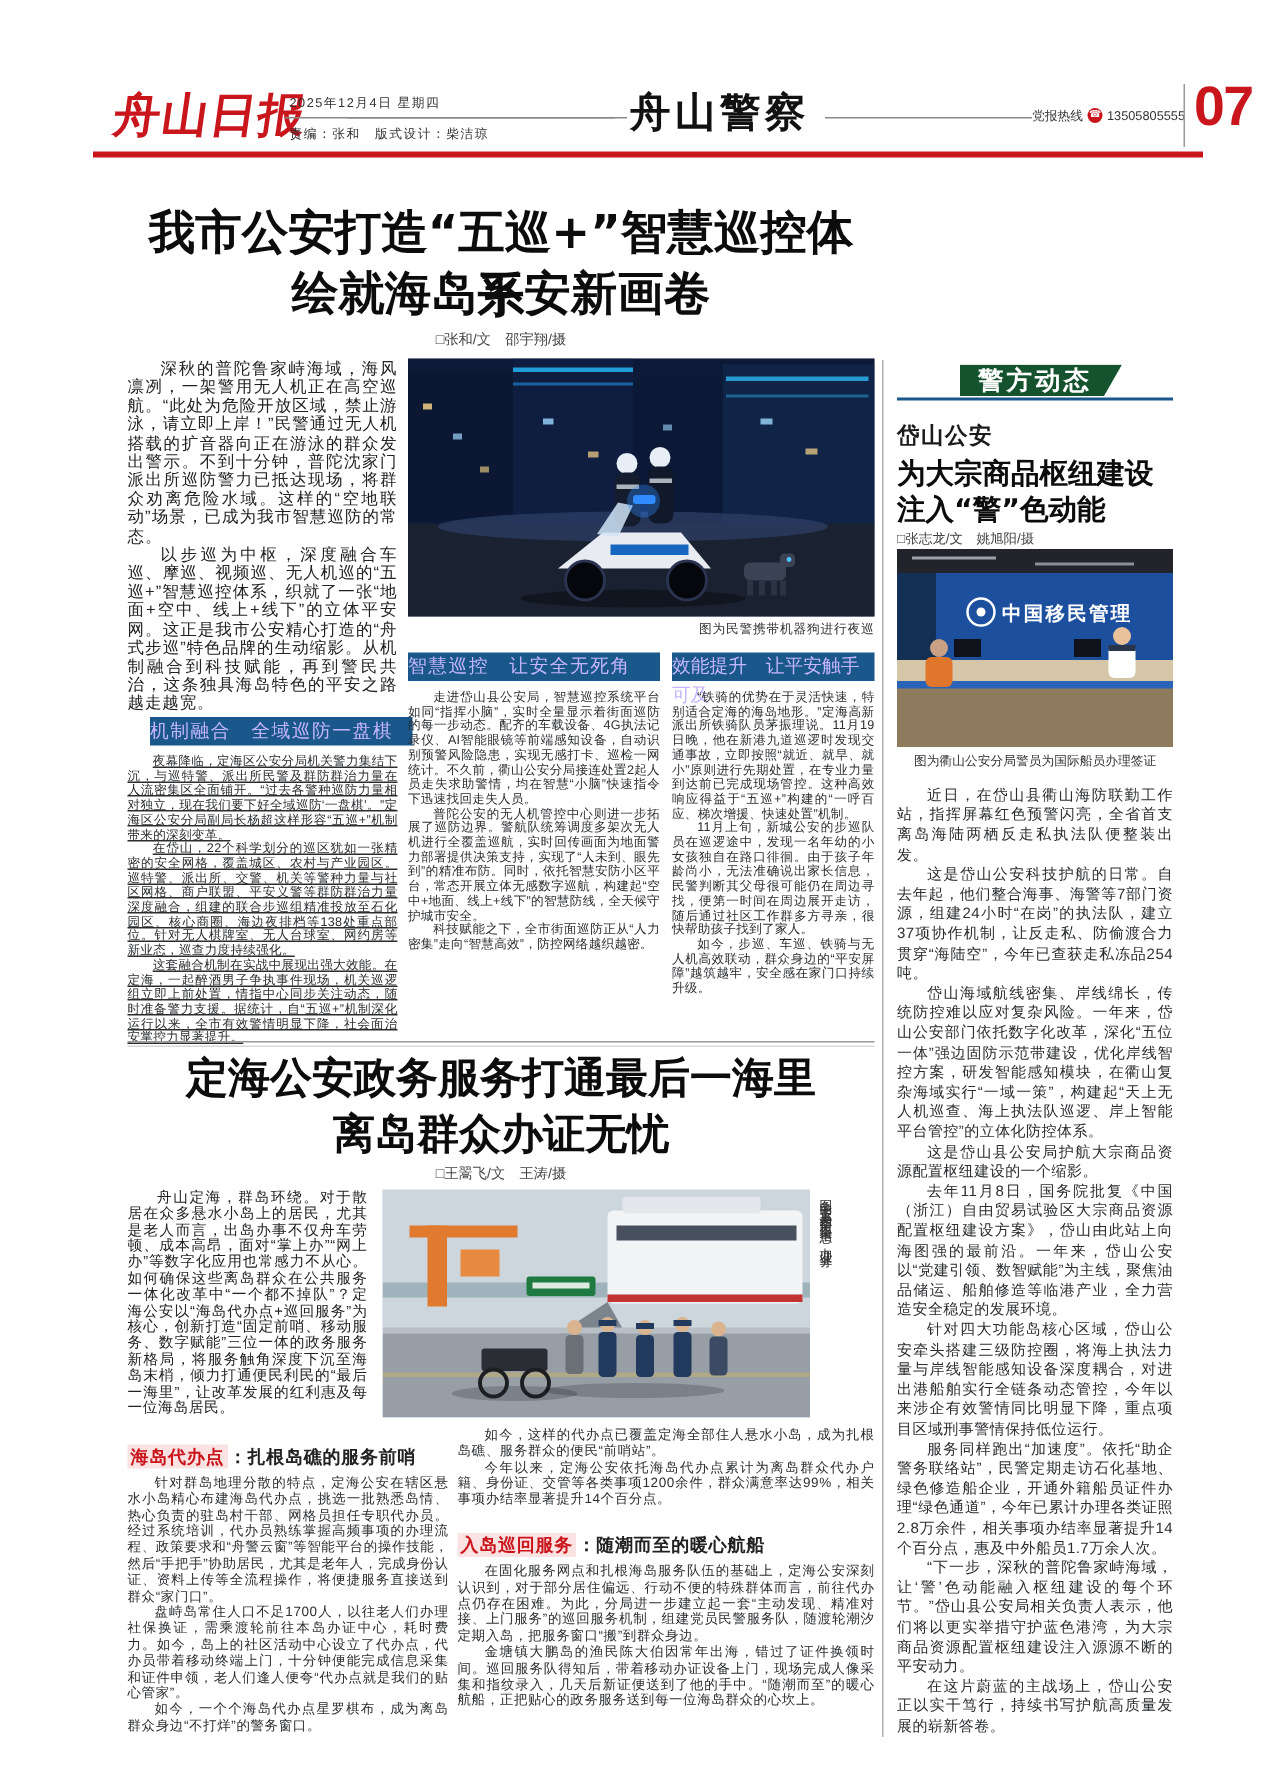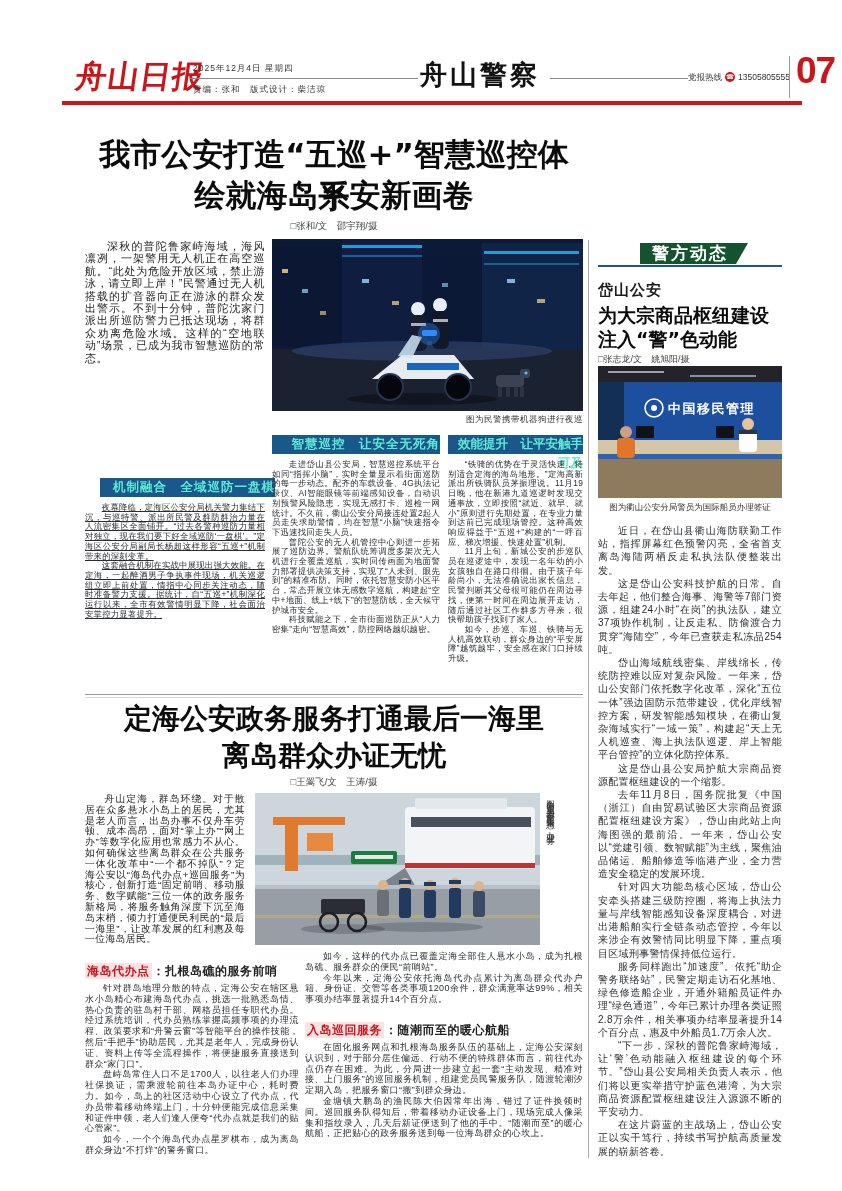--- a/index.html
+++ b/index.html
@@ -32,22 +32,22 @@
   .byline{left:85px;width:498px;text-align:center;font-size:9.5px;color:#444;}
   .by1{top:220px;} .by2{top:776px;}
   
   .lede{font-size:11px;line-height:12.4px;letter-spacing:0.6px;text-align:justify;color:#222;}
   .lede2{font-size:9.8px;line-height:10.8px;letter-spacing:0.4px;text-align:justify;color:#222;}
   .bt{font-size:8.4px;line-height:9.7px;letter-spacing:0.2px;text-align:justify;color:#2b2d30;}
   .bt2{font-size:9px;line-height:10.8px;letter-spacing:0.4px;text-align:justify;color:#2b2d30;}
   .sb-bt{font-size:10px;line-height:13.2px;letter-spacing:0.3px;text-align:justify;color:#2b2d30;}
   .pg p{margin:0;text-indent:2em;}
   
-  .sec-h{background:#1a578a;color:#5eead4;font-weight:bold;font-size:12.5px;height:19px;line-height:19px;
-         text-align:right;letter-spacing:1px;}
+  .sec-h{background:#1a578a;color:#c4b5fd;font-weight:normal;font-size:12.5px;height:19px;line-height:19px;
+         text-align:left;letter-spacing:1px;}
   .red-h{font-size:12px;font-weight:bold;letter-spacing:0.5px;white-space:nowrap;}
   .red-h .pre{color:#c9161d;background:#fbe3e3;padding:1px 2px;}
   .red-h .rest{color:#222;padding-left:1px;}
   
   .photo{overflow:hidden;background:#0c1a38;}
   .cap{font-size:8.5px;color:#333;letter-spacing:0.5px;}
   .vcap{writing-mode:vertical-rl;font-size:8.5px;color:#333;letter-spacing:1.5px;line-height:13px;}
   
   .art-div1{left:85px;top:694px;width:498px;height:1px;background:#9a9a9a;}
   .art-div2{left:85px;top:697px;width:498px;height:1px;background:#d8d8d8;}
@@ -82,20 +82,21 @@
   <div class="abs pn-sep"></div>
   <div class="abs pagenum">07</div>
   <div class="abs red-rule"></div>
 
   <div class="abs h-main h1a">我市公安打造“五巡+”智慧巡控体系</div>
   <div class="abs h-main h1b">绘就海岛平安新画卷</div>
   <div class="abs byline by1">□张和/文　邵宇翔/摄</div>
 
   <div class="abs lede" style="left:85px;top:240px;width:180px;">
     <p>深秋的普陀鲁家峙海域，海风凛冽，一架警用无人机正在高空巡航。“此处为危险开放区域，禁止游泳，请立即上岸！”民警通过无人机搭载的扩音器向正在游泳的群众发出警示。不到十分钟，普陀沈家门派出所巡防警力已抵达现场，将群众劝离危险水域。这样的“空地联动”场景，已成为我市智慧巡防的常态。</p>
+    <p>以步巡为中枢，深度融合车巡、摩巡、视频巡、无人机巡的“五巡+”智慧巡控体系，织就了一张“地面+空中、线上+线下”的立体平安网。这正是我市公安精心打造的“舟式步巡”特色品牌的生动缩影。从机制融合到科技赋能，再到警民共治，这条独具海岛特色的平安之路越走越宽。</p>
   </div>
 
   <div class="abs photo" style="left:272px;top:239px;width:311px;height:172px;">
     <svg width="311" height="172" viewBox="0 0 311 172">
       <rect width="311" height="172" fill="#0c1a38"></rect>
       <rect x="0" y="8" width="70" height="100" fill="#0b1733"></rect>
       <rect x="70" y="0" width="80" height="112" fill="#0e1d40"></rect>
       <rect x="150" y="16" width="60" height="94" fill="#0b1836"></rect>
       <rect x="210" y="4" width="101" height="108" fill="#102448"></rect>
       <rect x="70" y="6" width="80" height="3" fill="#27b4f5" opacity="0.85"></rect>
@@ -133,20 +134,21 @@
       <rect x="248" y="148" width="4" height="10" fill="#2c3342"></rect>
       <rect x="248" y="130" width="10" height="9" rx="3" fill="#3a4254"></rect>
       <circle cx="254" cy="134" r="1.6" fill="#4fc3ff"></circle>
     </svg>
   </div>
   <div class="abs cap" style="left:272px;top:414px;width:311px;text-align:right;">图为民警携带机器狗进行夜巡</div>
 
   <div class="abs sec-h" style="left:100px;top:478px;width:175px;">机制融合　全域巡防一盘棋</div>
   <div class="abs bt" style="left:85px;top:503px;width:180px;text-decoration:underline;">
     <p>夜幕降临，定海区公安分局机关警力集结下沉，与巡特警、派出所民警及群防群治力量在人流密集区全面铺开。“过去各警种巡防力量相对独立，现在我们要下好全域巡防‘一盘棋’。”定海区公安分局副局长杨超这样形容“五巡+”机制带来的深刻变革。</p>
+    <p>在岱山，22个科学划分的巡区犹如一张精密的安全网格，覆盖城区、农村与产业园区。巡特警、派出所、交警、机关等警种力量与社区网格、商户联盟、平安义警等群防群治力量深度融合，组建的联合步巡组精准投放至石化园区、核心商圈、海边夜排档等138处重点部位。针对无人棋牌室、无人台球室、网约房等新业态，巡查力度持续强化。</p>
     <p>这套融合机制在实战中展现出强大效能。在定海，一起醉酒男子争执事件现场，机关巡逻组立即上前处置，情指中心同步关注动态，随时准备警力支援。据统计，自“五巡+”机制深化运行以来，全市有效警情明显下降，社会面治安掌控力显著提升。</p>
   </div>
 
   <div class="abs sec-h" style="left:272px;top:435px;width:168px;">智慧巡控　让安全无死角</div>
   <div class="abs bt" style="left:272px;top:460px;width:168px;">
     <p>走进岱山县公安局，智慧巡控系统平台如同“指挥小脑”，实时全量显示着街面巡防的每一步动态。配齐的车载设备、4G执法记录仪、AI智能眼镜等前端感知设备，自动识别预警风险隐患，实现无感打卡、巡检一网统计。不久前，衢山公安分局接连处置2起人员走失求助警情，均在智慧“小脑”快速指令下迅速找回走失人员。</p>
     <p>普陀公安的无人机管控中心则进一步拓展了巡防边界。警航队统筹调度多架次无人机进行全覆盖巡航，实时回传画面为地面警力部署提供决策支持，实现了“人未到、眼先到”的精准布防。同时，依托智慧安防小区平台，常态开展立体无感数字巡航，构建起“空中+地面、线上+线下”的智慧防线，全天候守护城市安全。</p>
     <p>科技赋能之下，全市街面巡防正从“人力密集”走向“智慧高效”，防控网络越织越密。</p>
   </div>
 

